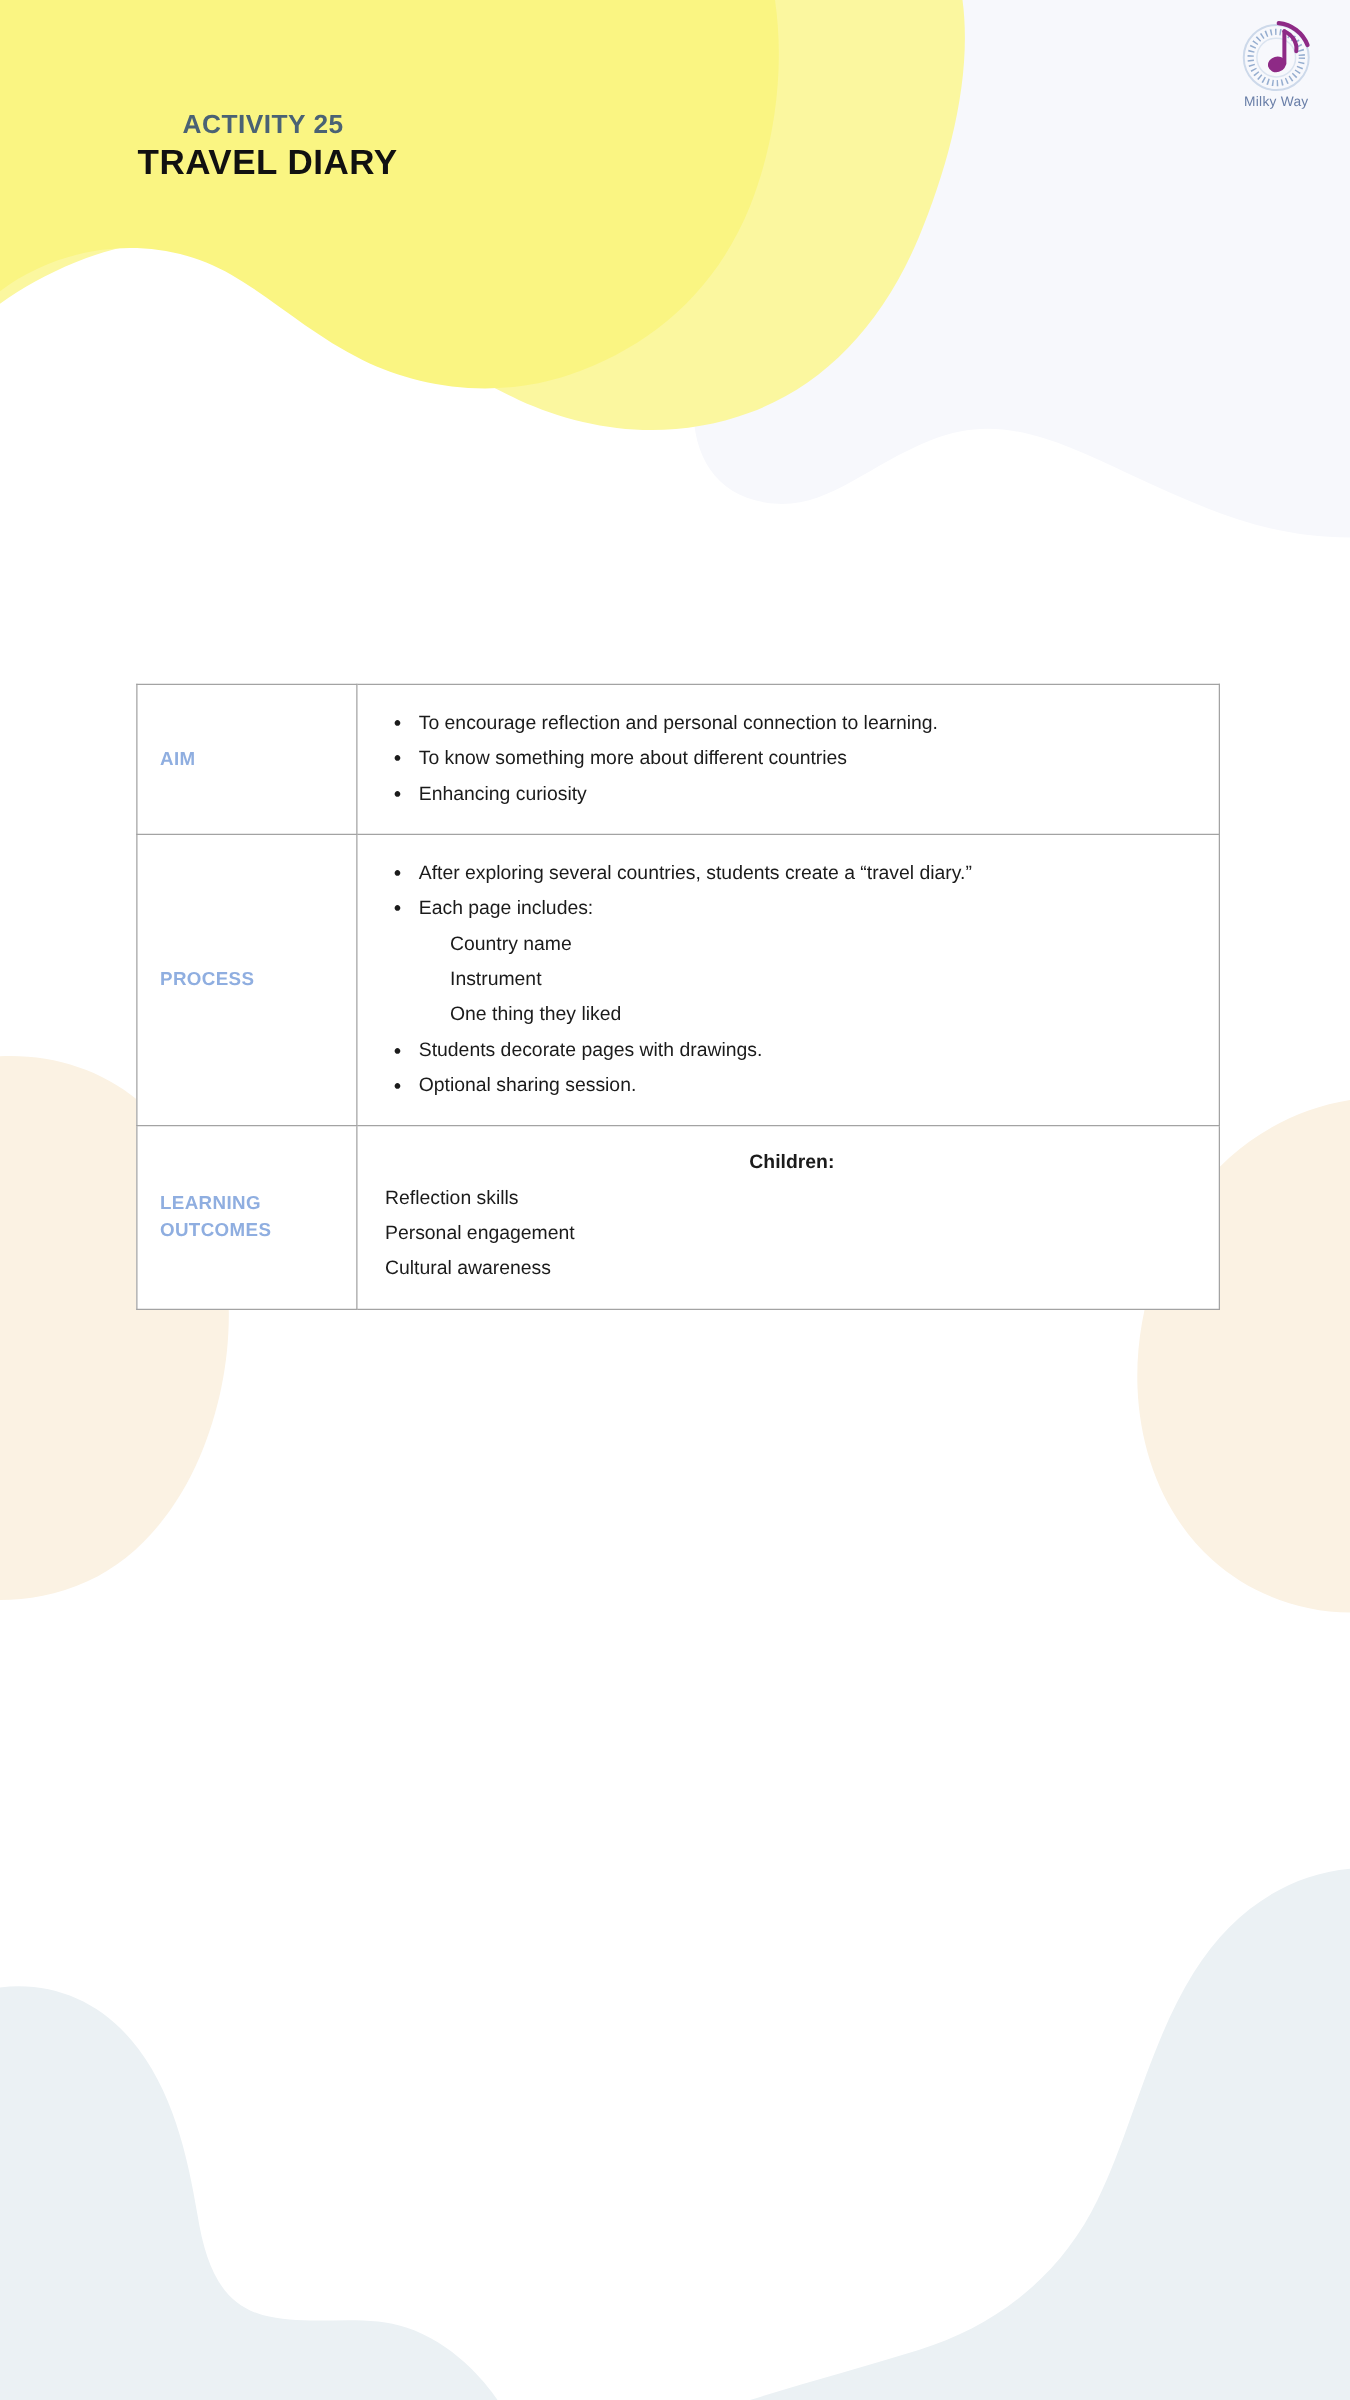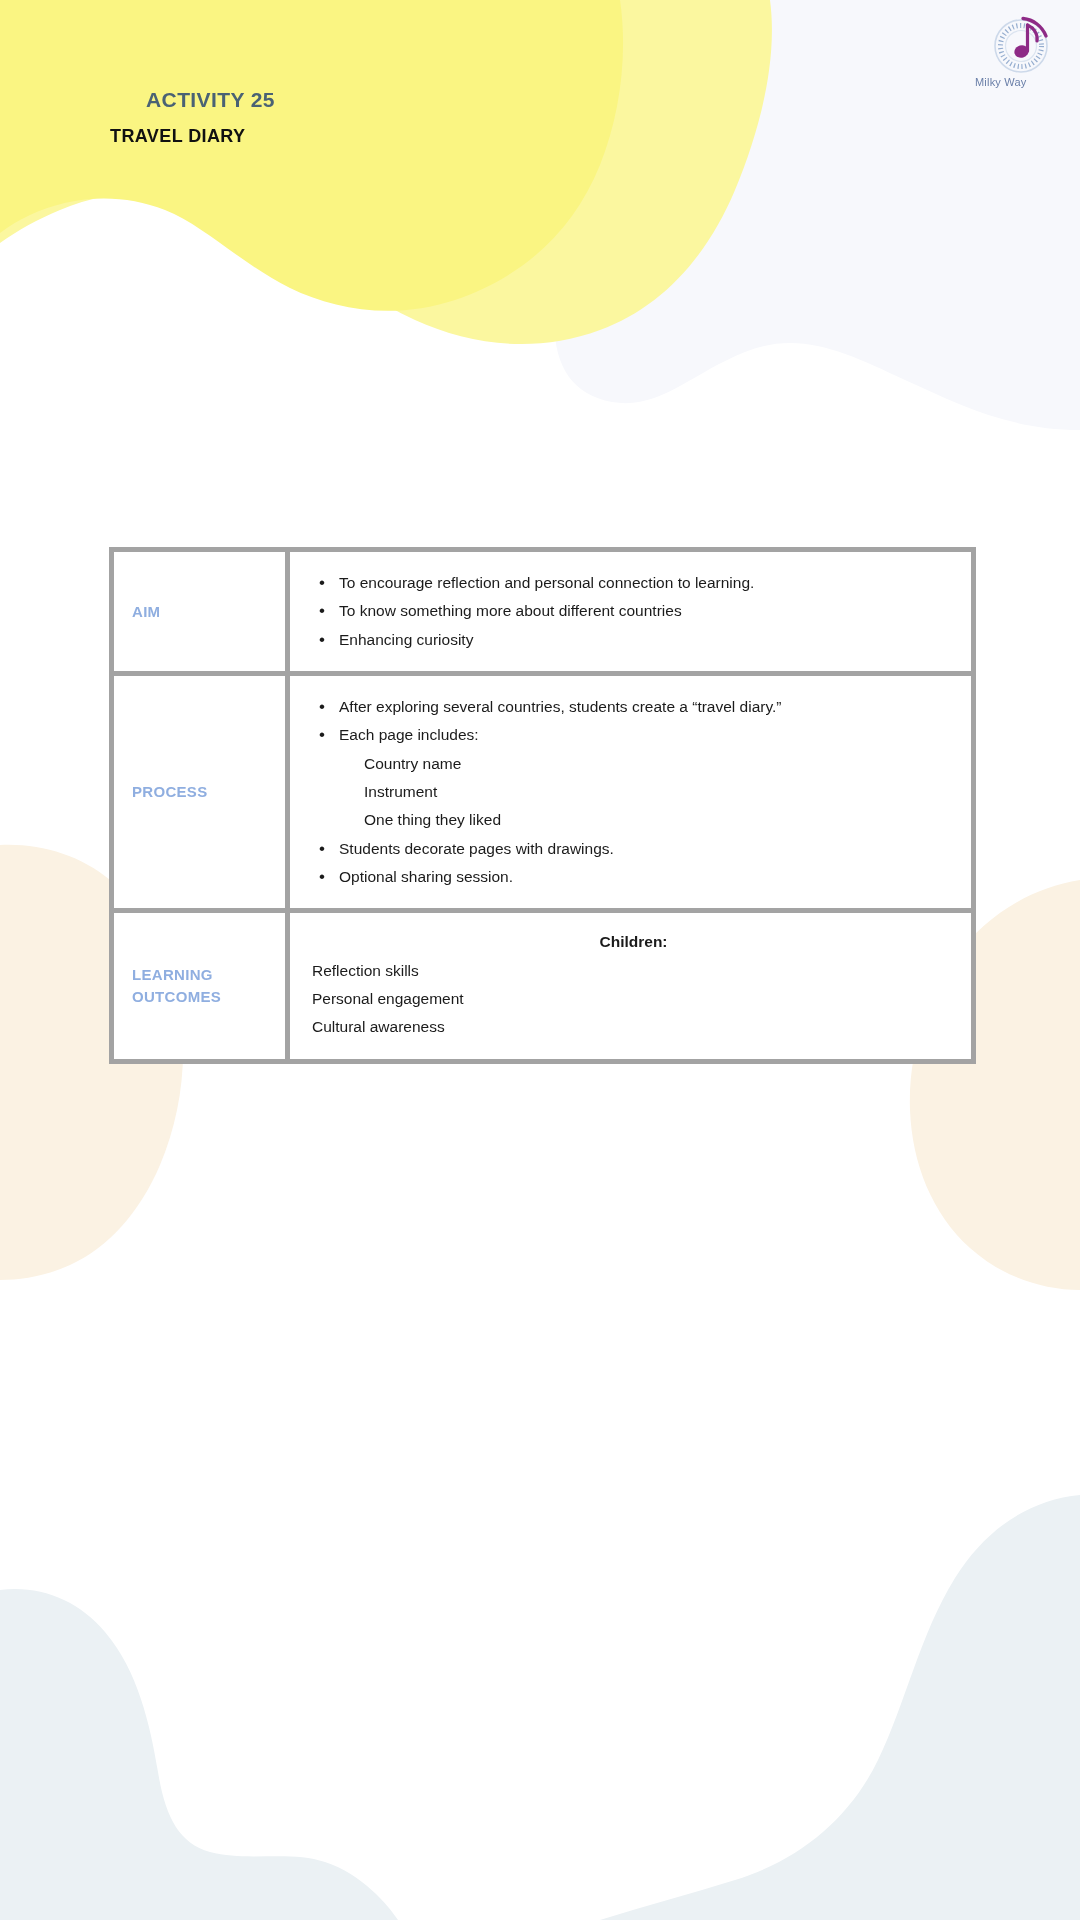--- a/index.html
+++ b/index.html
@@ -17,42 +17,42 @@
   
   .header-text {
     position:absolute; left:110px; top:88px;
     line-height:1.12;
   }
   .activity-label {
     font-size:21px; font-weight:bold; letter-spacing:.4px;
     color:#4a6274; display:block;margin-left:36px;
   }
   .activity-title {
-    font-size:18px; font-weight:bold; letter-spacing:.4px;
-    color:#111111; display:block; margin-top:14px;
+    font-size:28px; font-weight:bold; letter-spacing:.4px;
+    color:#111111; display:block; margin-top:2px;
   }
 
   
   .logo { position:absolute; left:975px; top:16px; width:92px; height:80px; }
   .logo-mark { display:block; }
   .logo-word {
-    display:block; text-align:left; margin-top:-2px;
+    display:block; text-align:center; margin-top:-2px;
     font-size:11px; letter-spacing:.2px; color:#6a7fa8;
     font-family:"Liberation Sans", sans-serif;
   }
 
   
   .info-table {
     position:absolute; left:109px; top:547px;
     width:867px;
     border-collapse:collapse;
     background:#ffffff;
   }
   .info-table td {
-    border:5px solid #a3a3a3;
+    border:1px solid #a3a3a3;
     vertical-align:middle;
     background:#ffffff;
   }
   td.row-label {
     width:176px;
     padding:14px 0 14px 18px;
     color:#8faee0;
     font-weight:bold;
     font-size:15px;
     letter-spacing:.3px;

